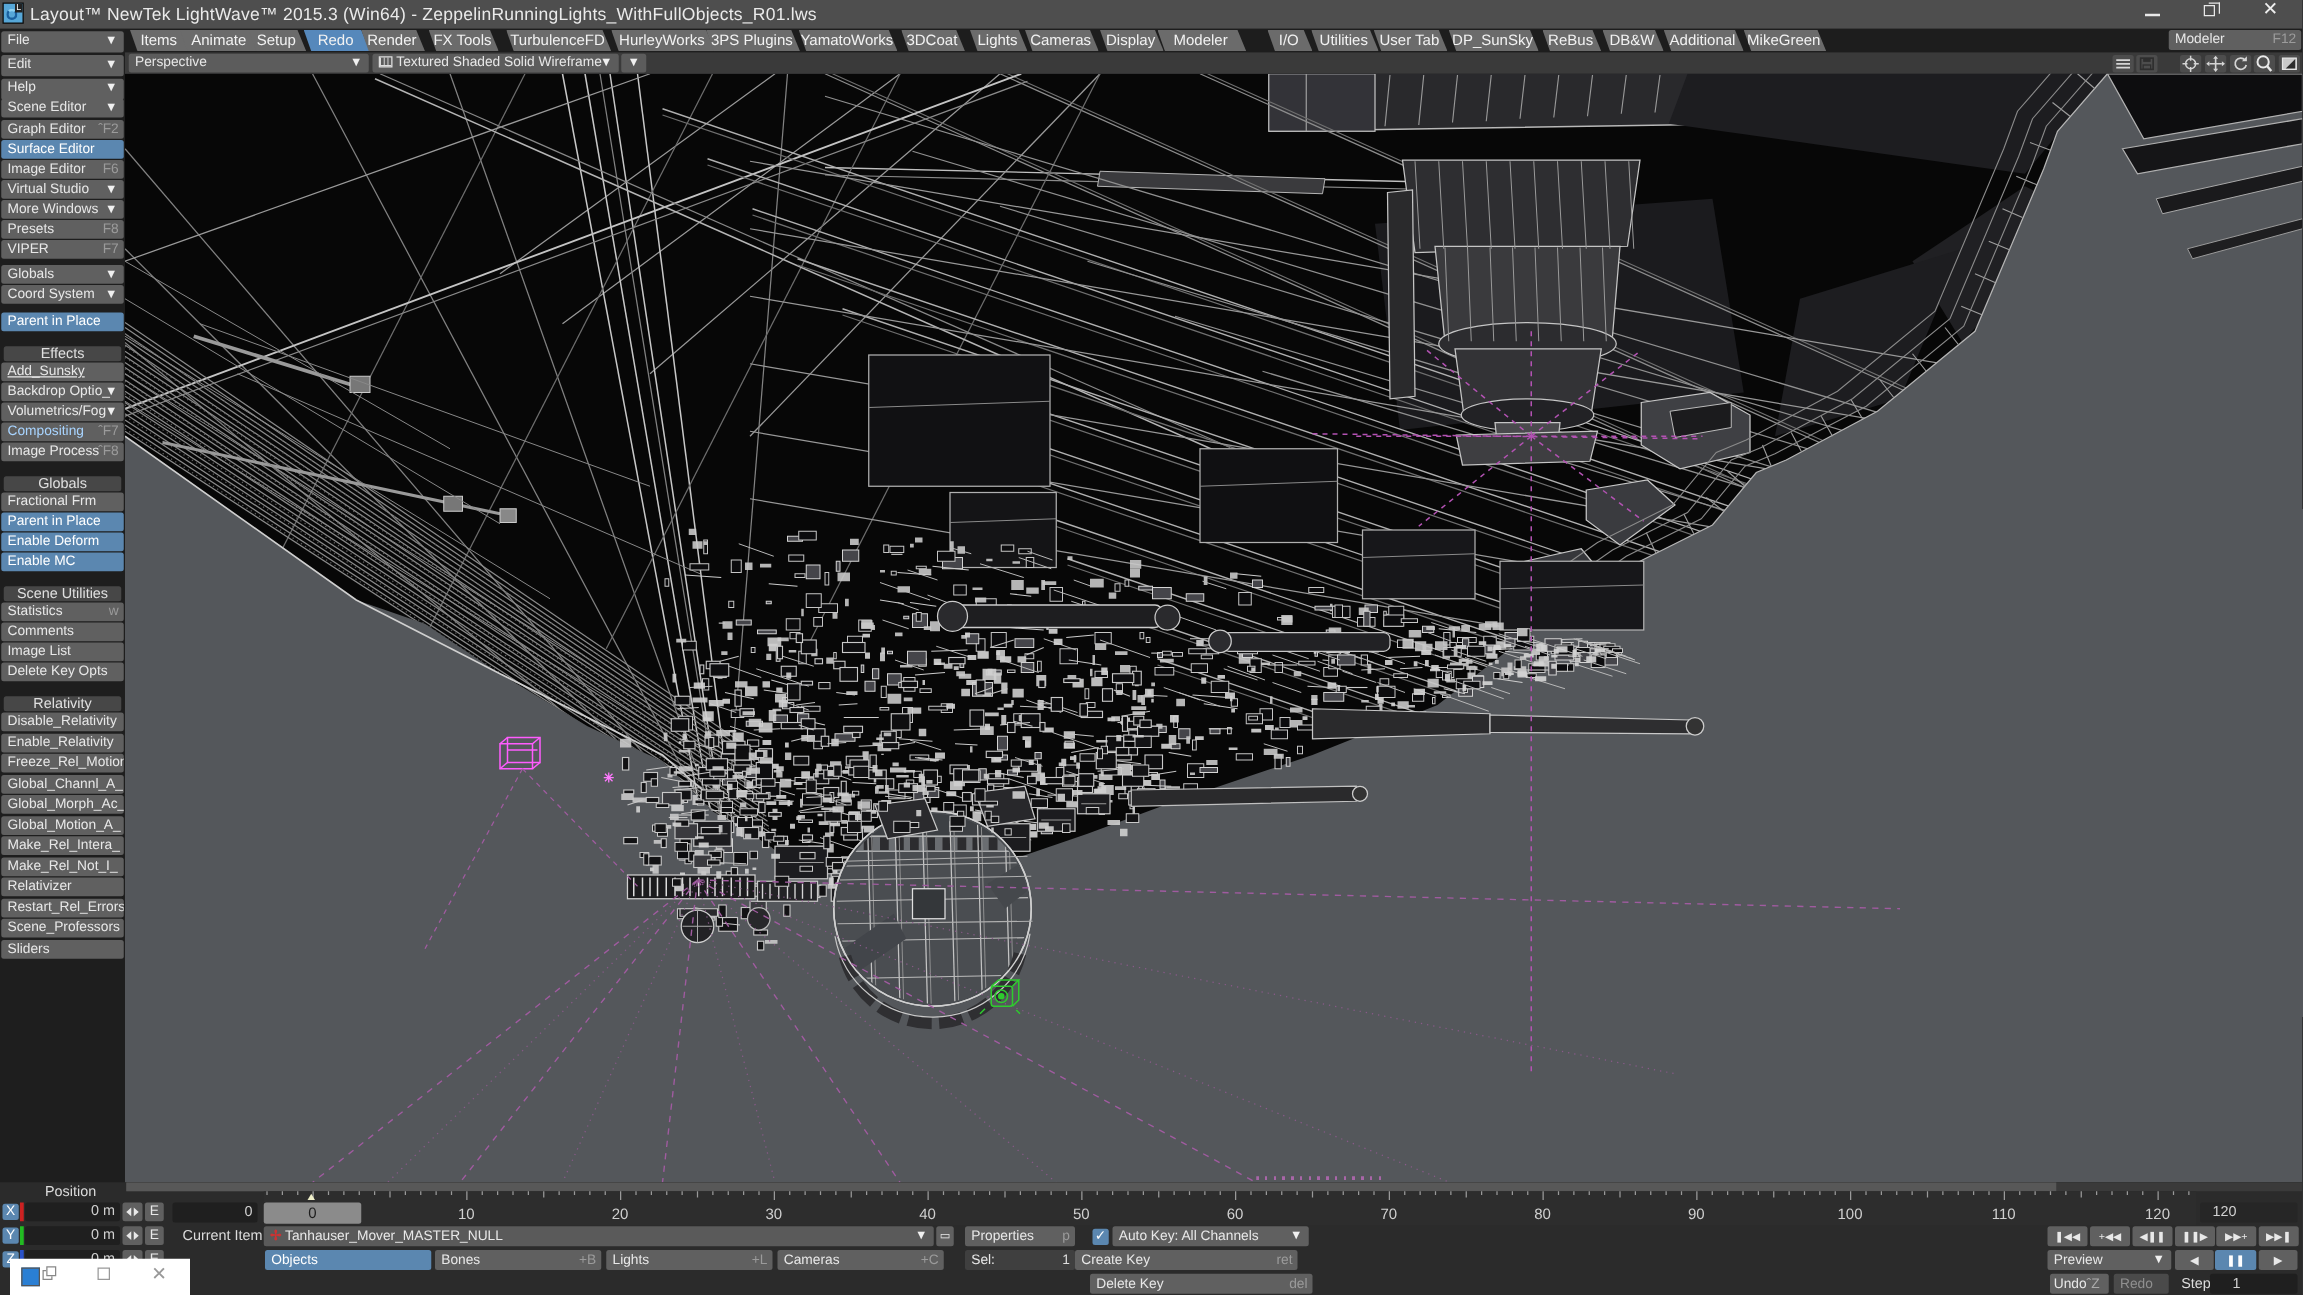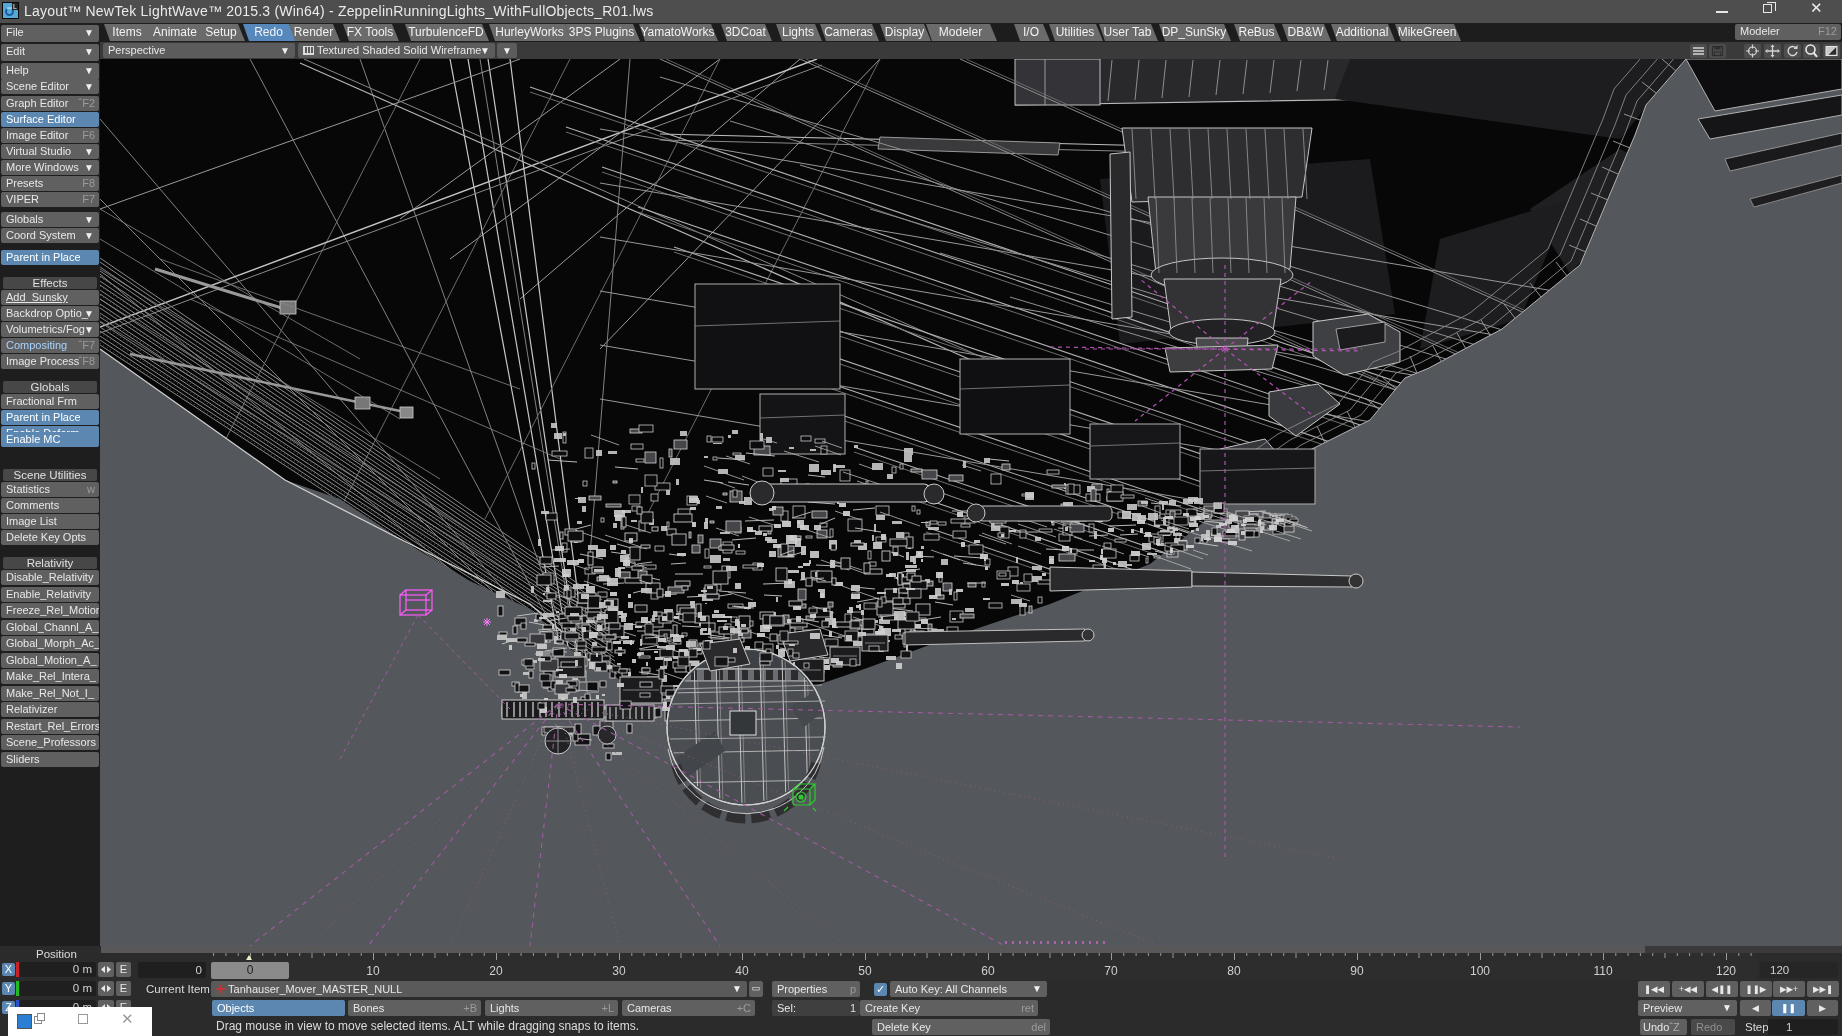--- a/index.html
+++ b/index.html
@@ -158,21 +158,21 @@
 <div class="hdr" style="left:3px;top:277px;width:94px;height:12px;">Effects</div>
 <div class="btn" style="left:1px;top:290px;width:98px;height:15px;text-decoration:underline;">Add_Sunsky</div>
 <div class="btn" style="left:1px;top:306px;width:98px;height:15px;">Backdrop Optio_<span class="ar">▼</span></div>
 <div class="btn" style="left:1px;top:322px;width:98px;height:15px;">Volumetrics/Fog<span class="ar">▼</span></div>
 <div class="btn" style="left:1px;top:338px;width:98px;height:15px;"><span style="color:#a8d4ff">Compositing</span><span class="sc">ˆF7</span></div>
 <div class="btn" style="left:1px;top:354px;width:98px;height:15px;">Image Process<span class="sc">ˆF8</span></div>
 <div class="hdr" style="left:3px;top:381px;width:94px;height:12px;">Globals</div>
 <div class="btn" style="left:1px;top:394px;width:98px;height:15px;">Fractional Frm</div>
 <div class="btn blue" style="left:1px;top:410px;width:98px;height:15px;">Parent in Place</div>
 <div class="btn blue" style="left:1px;top:426px;width:98px;height:15px;">Enable Deform</div>
-<div class="btn blue" style="left:1px;top:432px;width:98px;height:15px;">Enable MC</div>
+<div class="btn blue" style="left:1px;top:442px;width:98px;height:15px;">Enable MC</div>
 <div class="hdr" style="left:3px;top:469px;width:94px;height:12px;">Scene Utilities</div>
 <div class="btn" style="left:1px;top:482px;width:98px;height:15px;">Statistics<span class="sc">w</span></div>
 <div class="btn" style="left:1px;top:498px;width:98px;height:15px;">Comments</div>
 <div class="btn" style="left:1px;top:514px;width:98px;height:15px;">Image List</div>
 <div class="btn" style="left:1px;top:530px;width:98px;height:15px;">Delete Key Opts</div>
 <div class="hdr" style="left:3px;top:557px;width:94px;height:12px;">Relativity</div>
 <div class="btn" style="left:1px;top:570px;width:98px;height:15px;">Disable_Relativity</div>
 <div class="btn" style="left:1px;top:586.5px;width:98px;height:15px;">Enable_Relativity</div>
 <div class="btn" style="left:1px;top:603px;width:98px;height:15px;">Freeze_Rel_Motion</div>
 <div class="btn" style="left:1px;top:619.5px;width:98px;height:15px;text-align:right;">Global_Channl_A_</div>
@@ -2056,21 +2056,20 @@
 <div class="btn blue" style="left:212px;top:1000px;width:133px;height:16px;line-height:16px;">Objects<span class="sc" style="line-height:16px;">+O</span></div>
 <div class="btn" style="left:348px;top:1000px;width:133px;height:16px;line-height:16px;">Bones<span class="sc" style="line-height:16px;">+B</span></div>
 <div class="btn" style="left:485px;top:1000px;width:133px;height:16px;line-height:16px;">Lights<span class="sc" style="line-height:16px;">+L</span></div>
 <div class="btn" style="left:622px;top:1000px;width:133px;height:16px;line-height:16px;">Cameras<span class="sc" style="line-height:16px;">+C</span></div>
 <div class="btn" style="left:772px;top:1000px;width:88px;height:16px;line-height:16px;background:#3f3f3f;">Sel:<span class="sc" style="color:#ddd;line-height:16px;">1</span></div>
 <div class="btn" style="left:860px;top:1000px;width:178px;height:16px;line-height:16px;">Create Key<span class="sc" style="line-height:16px;">ret</span></div>
 <div class="btn" style="left:1638px;top:1000px;width:99px;height:16px;line-height:16px;">Preview<span class="ar" style="line-height:16px;">▼</span></div>
 <div class="btn" style="left:1740px;top:1000px;width:31px;height:16px;padding:0;text-align:center;line-height:16px;font-size:9px;">◀</div>
 <div class="btn blue" style="left:1772px;top:1000px;width:33px;height:16px;padding:0;text-align:center;line-height:16px;font-size:9px;">❚❚</div>
 <div class="btn" style="left:1807px;top:1000px;width:31px;height:16px;padding:0;text-align:center;line-height:16px;font-size:9px;">▶</div>
-<div class="abs" style="left:216px;top:1019px;width:700px;height:14px;color:#dcdcdc;font-size:12px;">Drag mouse in view to move selected items. ALT while dragging snaps to items.</div>
 <div class="btn" style="left:872px;top:1019px;width:178px;height:16px;line-height:16px;">Delete Key<span class="sc" style="line-height:16px;">del</span></div>
 <div class="btn" style="left:1640px;top:1019px;width:47px;height:16px;line-height:16px;padding:0 3px;">Undo<span style="color:#aaa">ˆZ</span></div>
 <div class="btn" style="left:1691px;top:1019px;width:44px;height:16px;line-height:16px;background:#4a4a4a;color:#909090;">Redo</div>
 <div class="abs" style="left:1745px;top:1021px;width:30px;height:13px;color:#dcdcdc;font-size:11.5px;">Step</div>
 <div class="field" style="left:1768px;top:1019px;width:70px;height:16px;line-height:16px;padding-left:18px;">1</div>
 <div class="abs" style="left:8px;top:1007px;width:144px;height:29px;background:#ffffff;">
       <div class="abs" style="left:9px;top:7px;width:15px;height:15px;background:#2a7fd4;border:1px solid #555;"></div>
       <div class="abs" style="left:26px;top:9px;width:8px;height:8px;border:1px solid #888;background:#fff;"></div>
       <div class="abs" style="left:29px;top:6px;width:8px;height:8px;border:1px solid #888;background:#fff;"></div>
       <div class="abs" style="left:70px;top:7px;width:10px;height:10px;border:1.5px solid #999;"></div>

